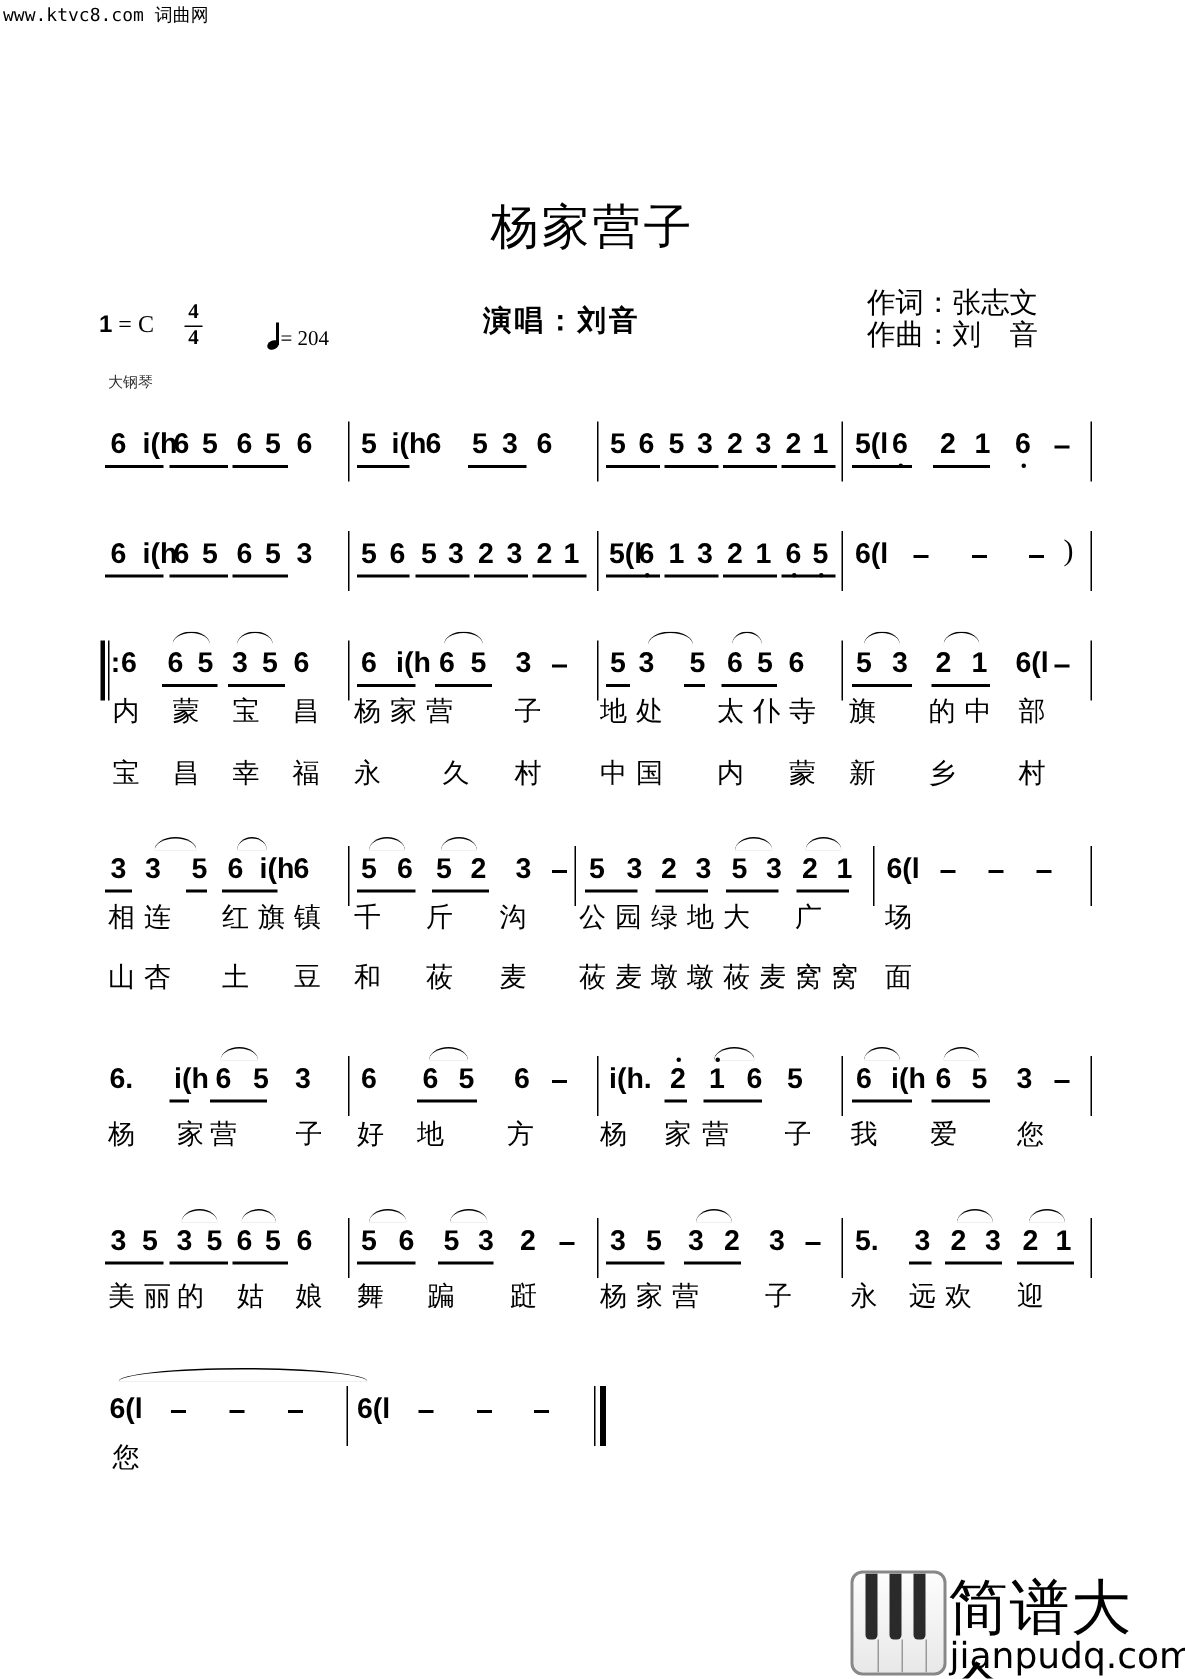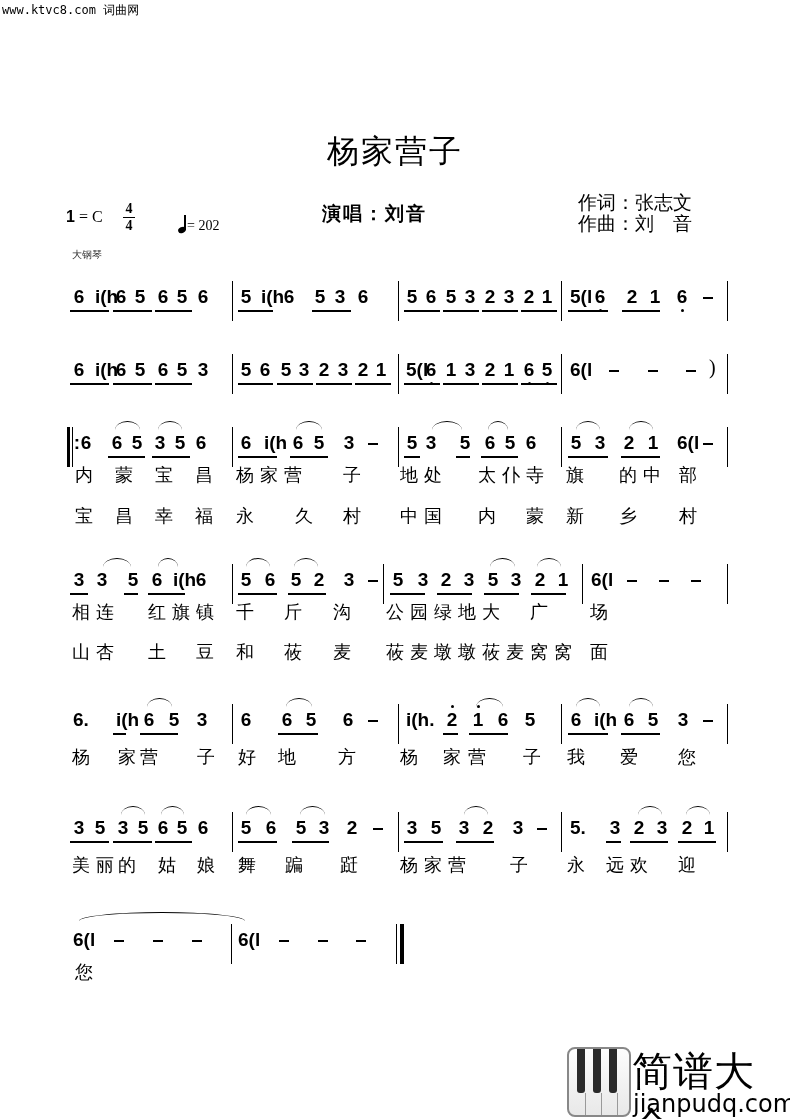--- a/index.html
+++ b/index.html
@@ -40,21 +40,21 @@
 
 <div class="site">www.ktvc8.com 词曲网</div>
 <div class="title">杨家营子</div>
 
 <div class="key"><b>1</b><span> = C</span></div>
 <div class="timesig">
   <div>4</div>
     <div class="bar"></div>
     <div>4</div>
 </div>
-<div class="tempo"><span class="note"></span><span>= 202</span></div>
+<div class="tempo"><span class="note"></span><span>= 204</span></div>
 <div class="singer">演唱：刘音</div>
 <div class="credits">
   <div>作词：张志文</div>
   <div>作曲：刘　音</div>
 </div>
 <div class="instr">大钢琴</div>
 
 <div id="score">
     <div class="n" style="left: 73px; top: 287px;">6</div>
     <div class="n" style="left: 95px; top: 287px;">i(h</div>

